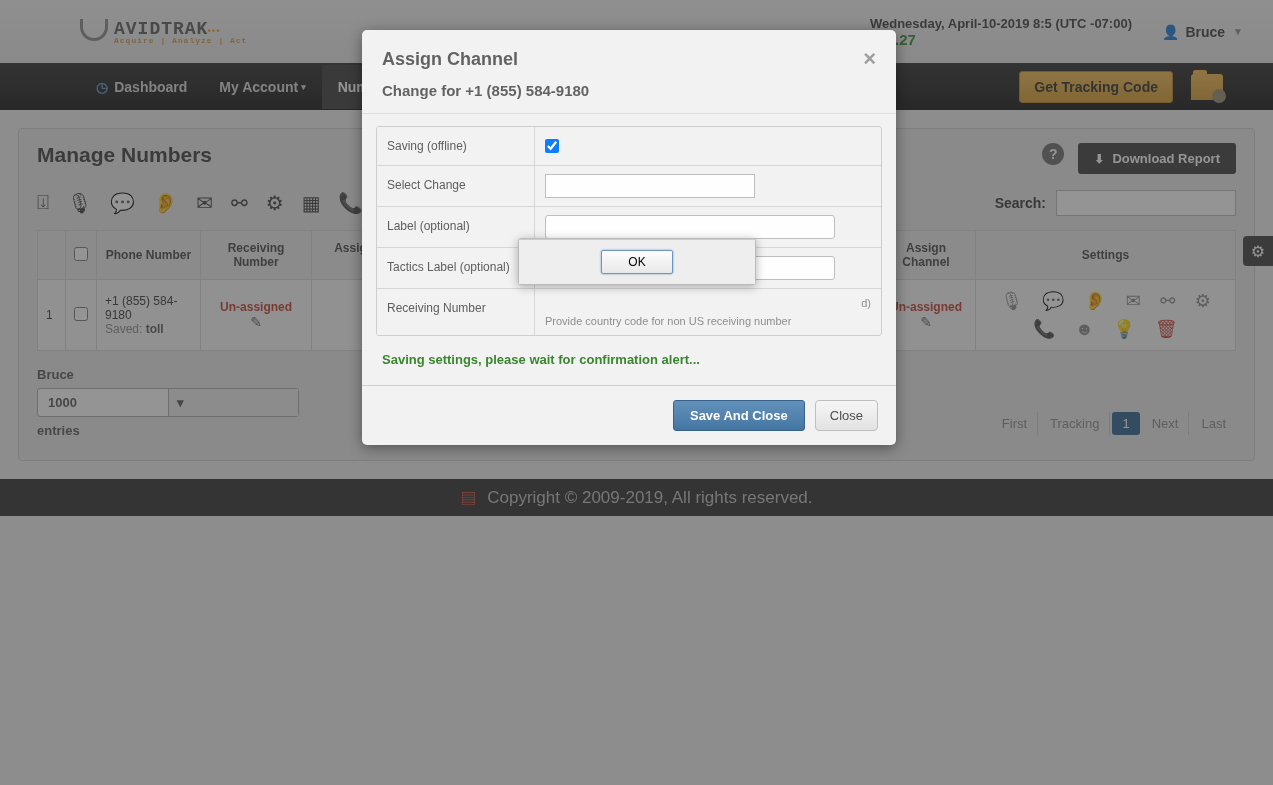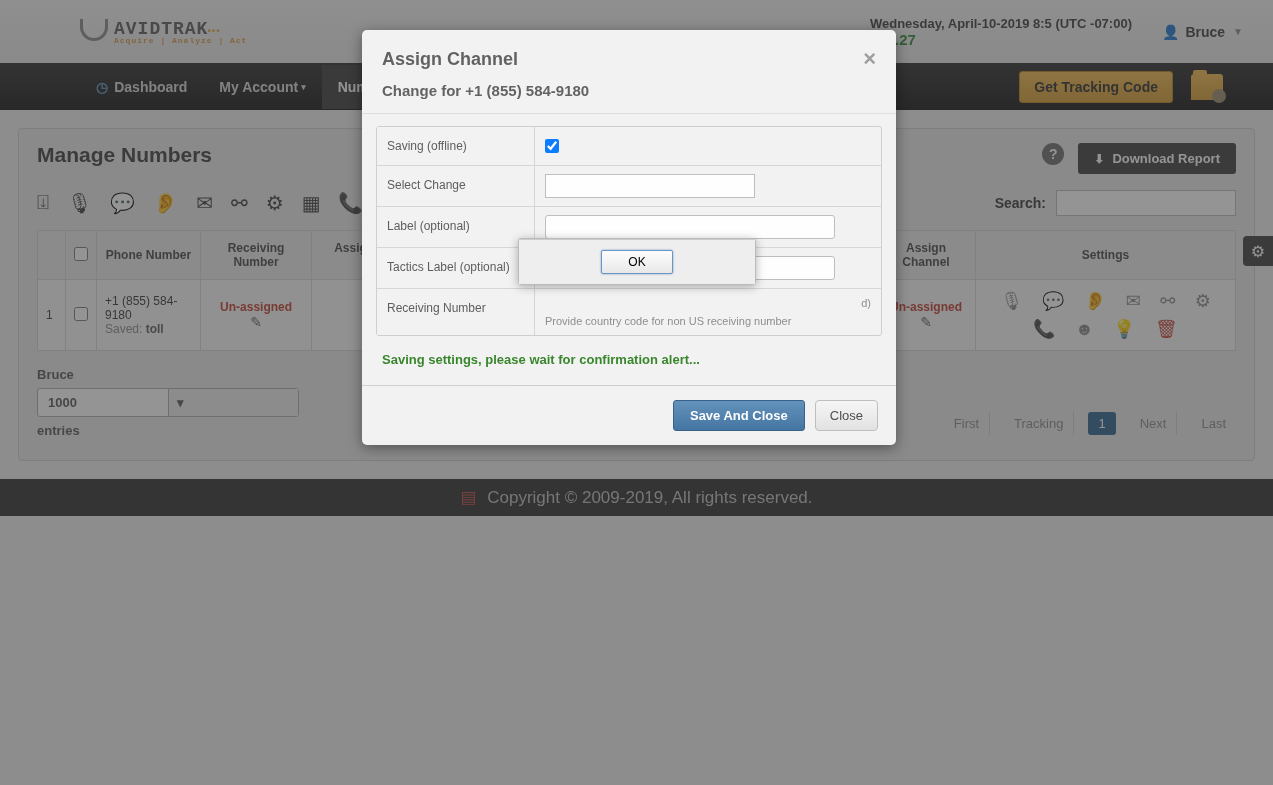--- a/index.html
+++ b/index.html
@@ -54,21 +54,21 @@
 .settings-icons .trash { color: #c23a2b; }
 .type-label { color: #888; }
 .type-val { font-weight: bold; color: #5a5a5a; }
 input[type=checkbox]{ width:14px; height:14px; }
 
 .show-block { margin-top: 16px; font-size: 13px; font-weight: bold; color: #555; }
 .show-select { display: inline-flex; align-items: center; border: 1px solid #aaa; border-radius: 3px; background: #fff; margin: 6px 0; }
 .show-select span { padding: 6px 10px; font-weight: bold; min-width: 130px; display:inline-block; }
 .show-select .dd { border-left: 1px solid #aaa; padding: 6px 8px; cursor: pointer; background:#eee; }
 
-.pager { float: right; margin-top: -26px; display: flex; gap: 14px; }
+.pager { float: right; margin-top: -26px; display: flex; gap: 2px; }
 .pager span { padding: 4px 10px; font-size: 13px; color: #888; border-right:1px solid #ccc; cursor: pointer; }
 .pager span:last-child{border:none;}
 .pager .active { background: #2c5f8d; color: #fff; border-radius: 3px; border:none; }
 
 
 .footer { background: #2a2a2a; color: #bdbdbd; text-align: center; padding: 8px 0; font-size: 17px; margin-top: 0; }
 .footer .red { color: #c04a3e; margin-right: 6px; }
 
 
 .side-tab { position: absolute; right: 0; top: 236px; width: 30px; height: 30px; background: #3a3a3a; color: #fff; display: flex; align-items: center; justify-content: center; border-radius: 4px 0 0 4px; font-size: 16px; cursor: pointer; z-index: 5;}

